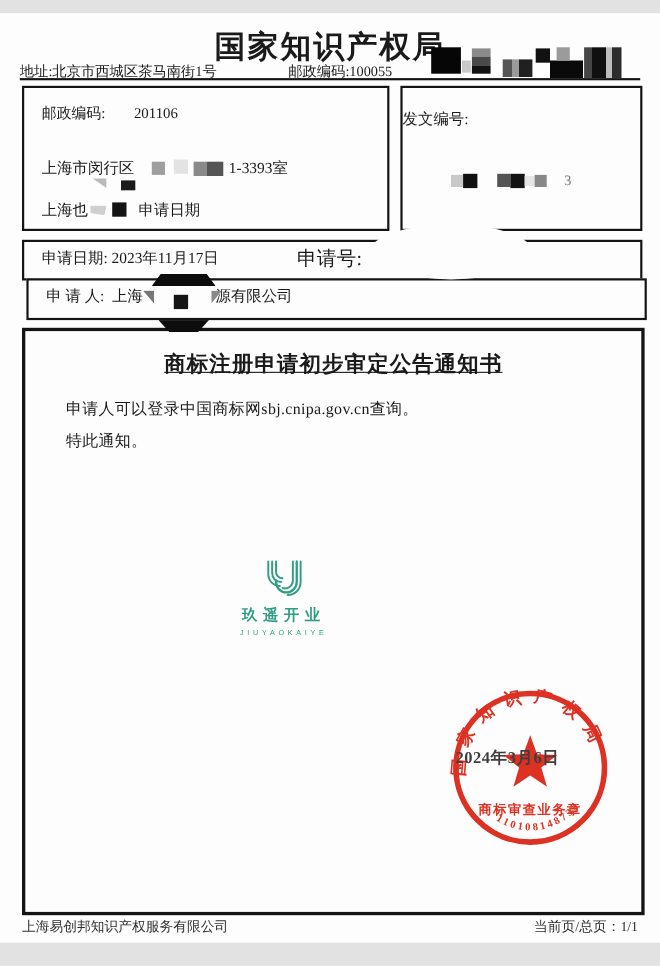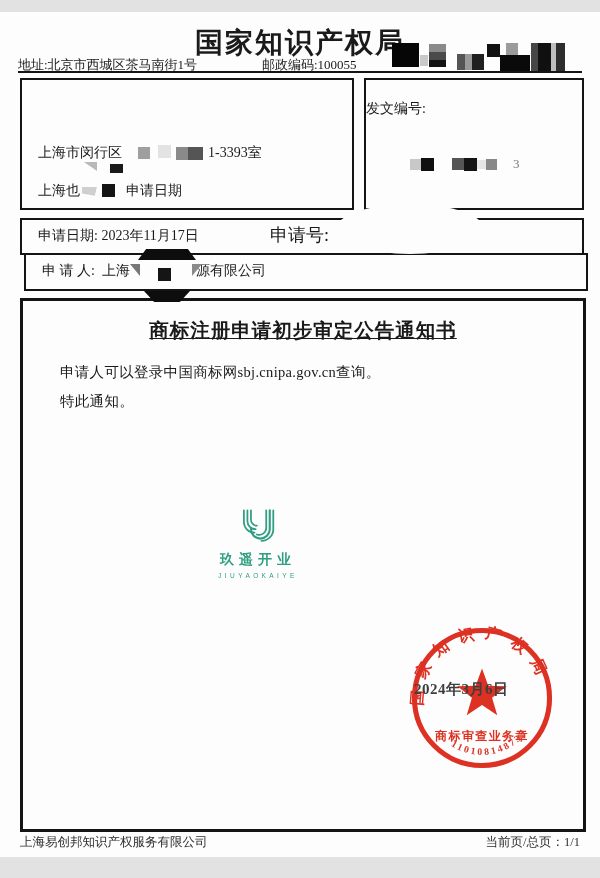--- a/index.html
+++ b/index.html
@@ -127,20 +127,23 @@
   <div class="rb rb2"></div>
   <div class="rb rb3"></div>
   <div class="rb rb4"></div>
   <div class="rb rb5"></div>
   <div class="rb rb6"></div>
   <div class="rb rb7"></div>
   <div class="rb rb8"></div>
   <div class="head-rule"></div>
 
   <div class="box recipient-box">
+    <div class="line1">
+      <span>邮政编码:</span><span class="val">201106</span>
+    </div>
     <div class="line2">
       <span>上海市闵行区</span><span class="gap2"><span class="s1"></span><span class="s2"></span><span class="s3"></span></span><span>1-3393室</span>
     </div>
     <div class="e1"></div>
     <div class="e2"></div>
     <div class="line3">
       <span>上海也</span><span class="gap3"><span class="s1"></span><span class="s2"></span></span><span>申请日期</span>
     </div>
   </div>
 

